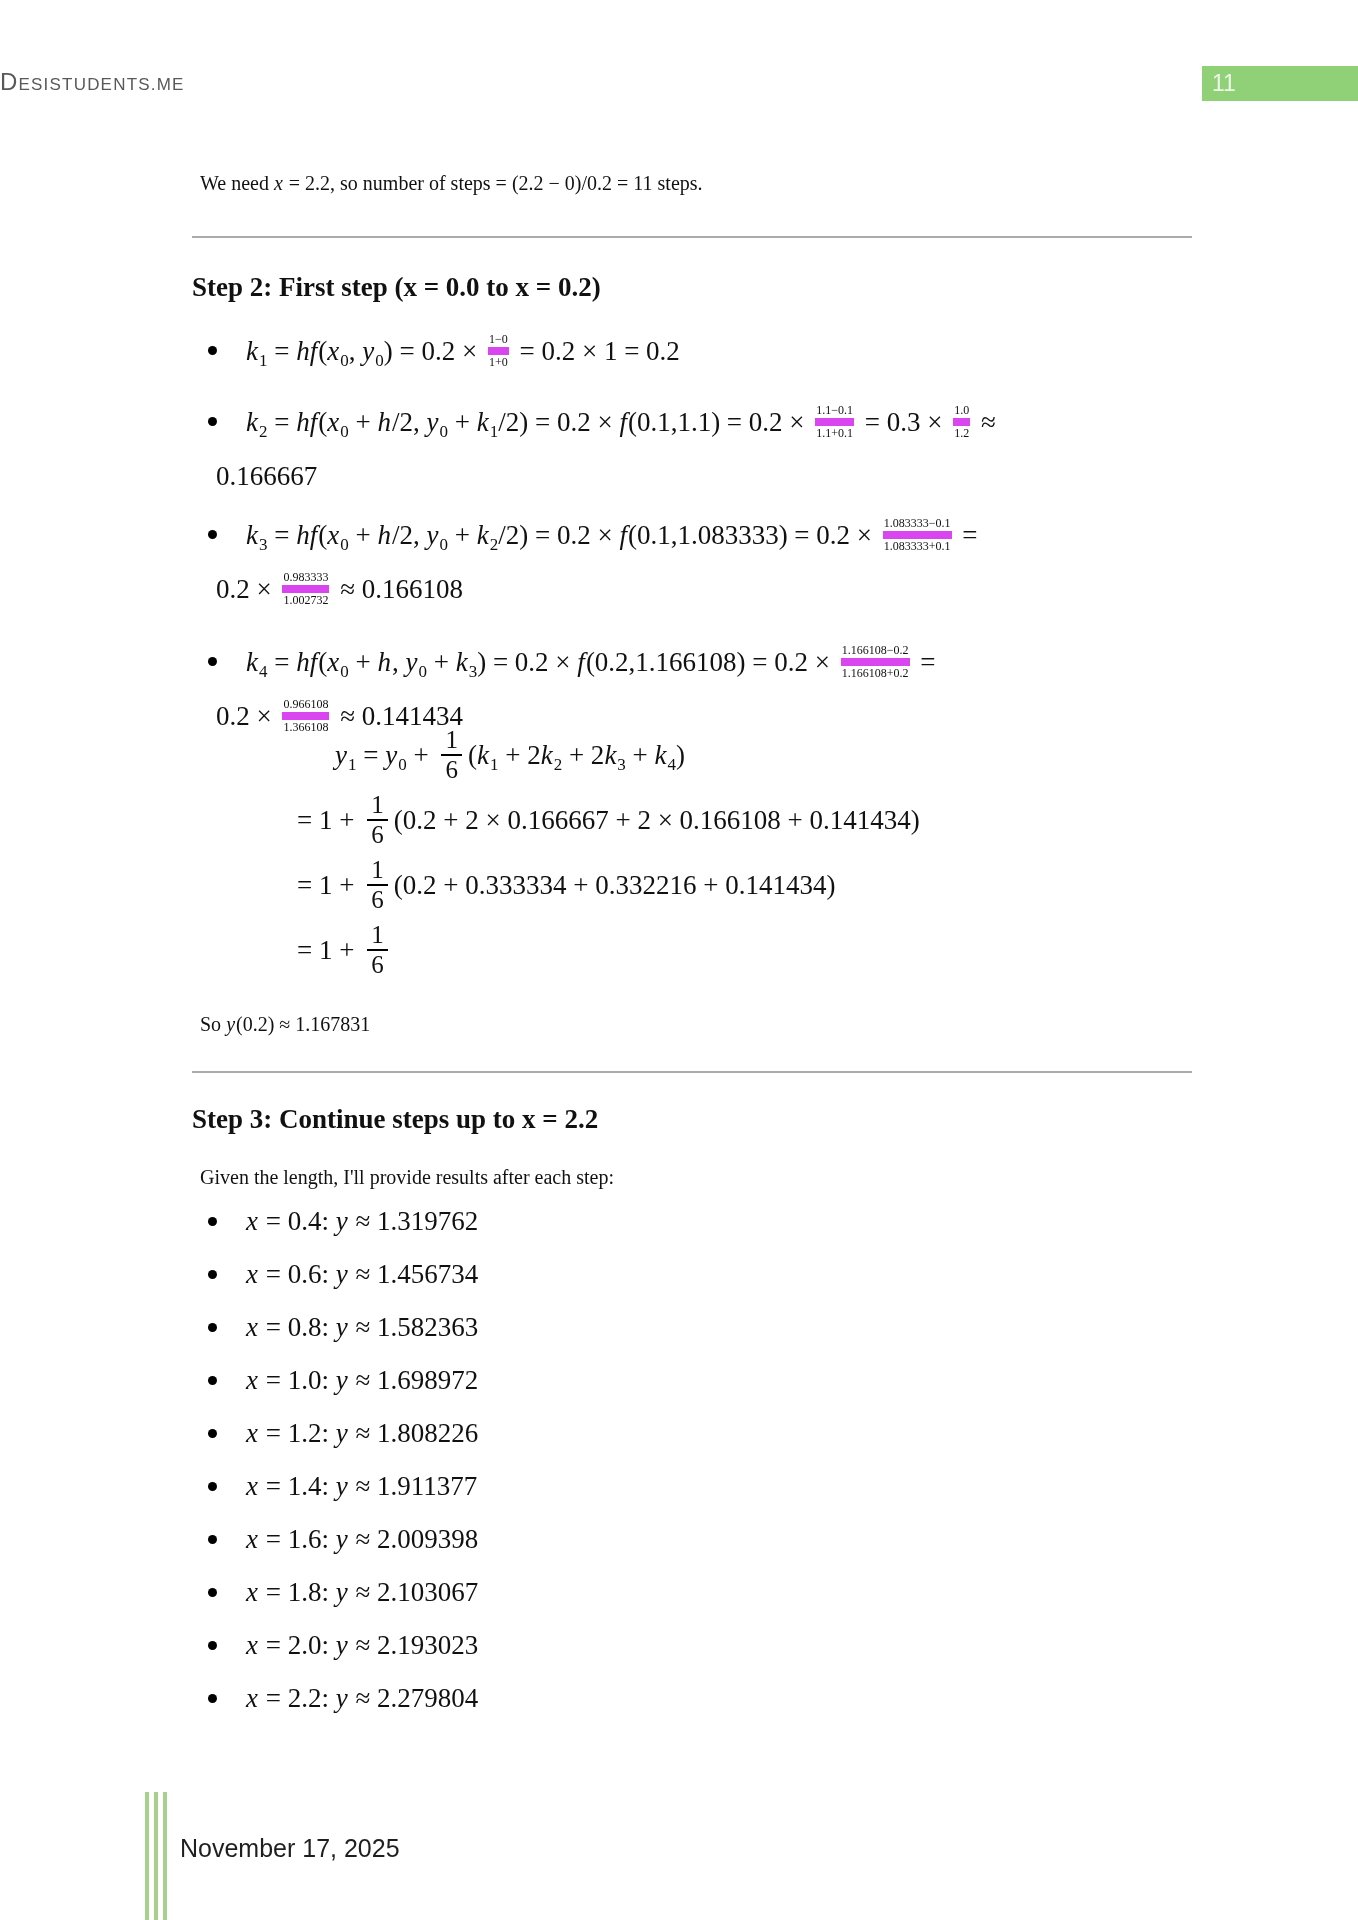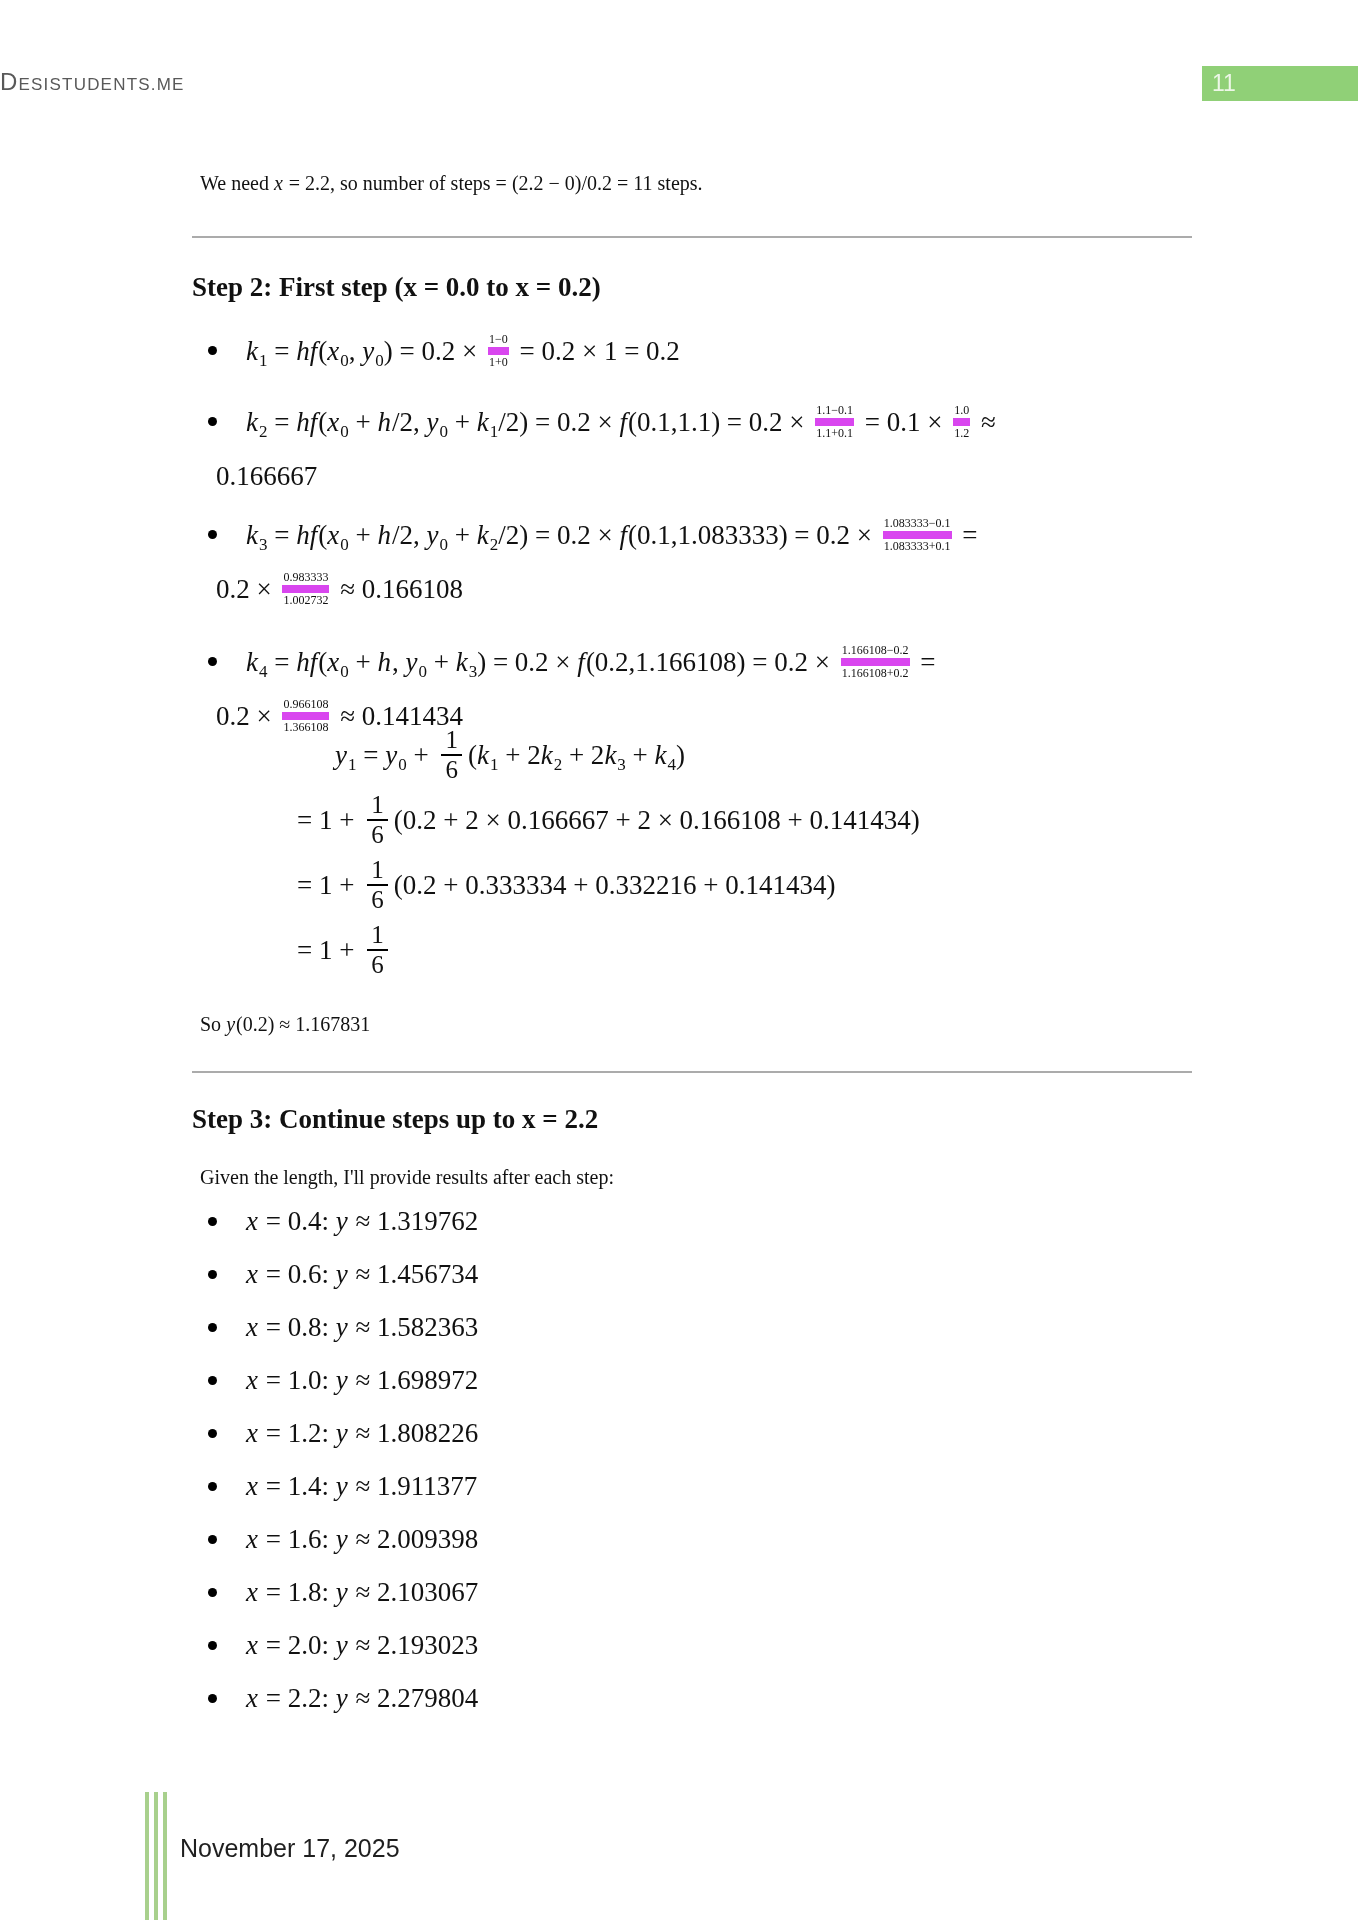--- a/index.html
+++ b/index.html
@@ -91,21 +91,21 @@
         <div class="mathline"><span class="mi">k</span><span class="msub">1</span><span class="mt"> = </span><span class="mi">hf</span><span class="mt">(</span><span class="mi">x</span><span class="msub">0</span><span class="mt">, </span><span class="mi">y</span><span class="msub">0</span><span class="mt">) = 0.2 × </span><span class="frac">
             <span class="num">1−0</span>
             <span class="den">1+0</span>
           </span><span class="mt"> = 0.2 × 1 = 0.2</span></div>
       </li>
       <li class="kitem m2">
         <span class="dot"></span>
         <div class="mathline"><span class="mi">k</span><span class="msub">2</span><span class="mt"> = </span><span class="mi">hf</span><span class="mt">(</span><span class="mi">x</span><span class="msub">0</span><span class="mt"> + </span><span class="mi">h</span><span class="mt">/2, </span><span class="mi">y</span><span class="msub">0</span><span class="mt"> + </span><span class="mi">k</span><span class="msub">1</span><span class="mt">/2) = 0.2 × </span><span class="mi">f</span><span class="mt">(0.1,1.1) = 0.2 × </span><span class="frac">
             <span class="num">1.1−0.1</span>
             <span class="den">1.1+0.1</span>
-          </span><span class="mt"> = 0.1 × </span><span class="frac">
+          </span><span class="mt"> = 0.3 × </span><span class="frac">
             <span class="num">1.0</span>
             <span class="den">1.2</span>
           </span><span class="mt"> ≈</span></div>
         <div class="mathline cont"><span class="mt">0.166667</span></div>
       </li>
       <li class="kitem m3">
         <span class="dot"></span>
         <div class="mathline"><span class="mi">k</span><span class="msub">3</span><span class="mt"> = </span><span class="mi">hf</span><span class="mt">(</span><span class="mi">x</span><span class="msub">0</span><span class="mt"> + </span><span class="mi">h</span><span class="mt">/2, </span><span class="mi">y</span><span class="msub">0</span><span class="mt"> + </span><span class="mi">k</span><span class="msub">2</span><span class="mt">/2) = 0.2 × </span><span class="mi">f</span><span class="mt">(0.1,1.083333) = 0.2 × </span><span class="frac">
             <span class="num">1.083333−0.1</span>
             <span class="den">1.083333+0.1</span>

